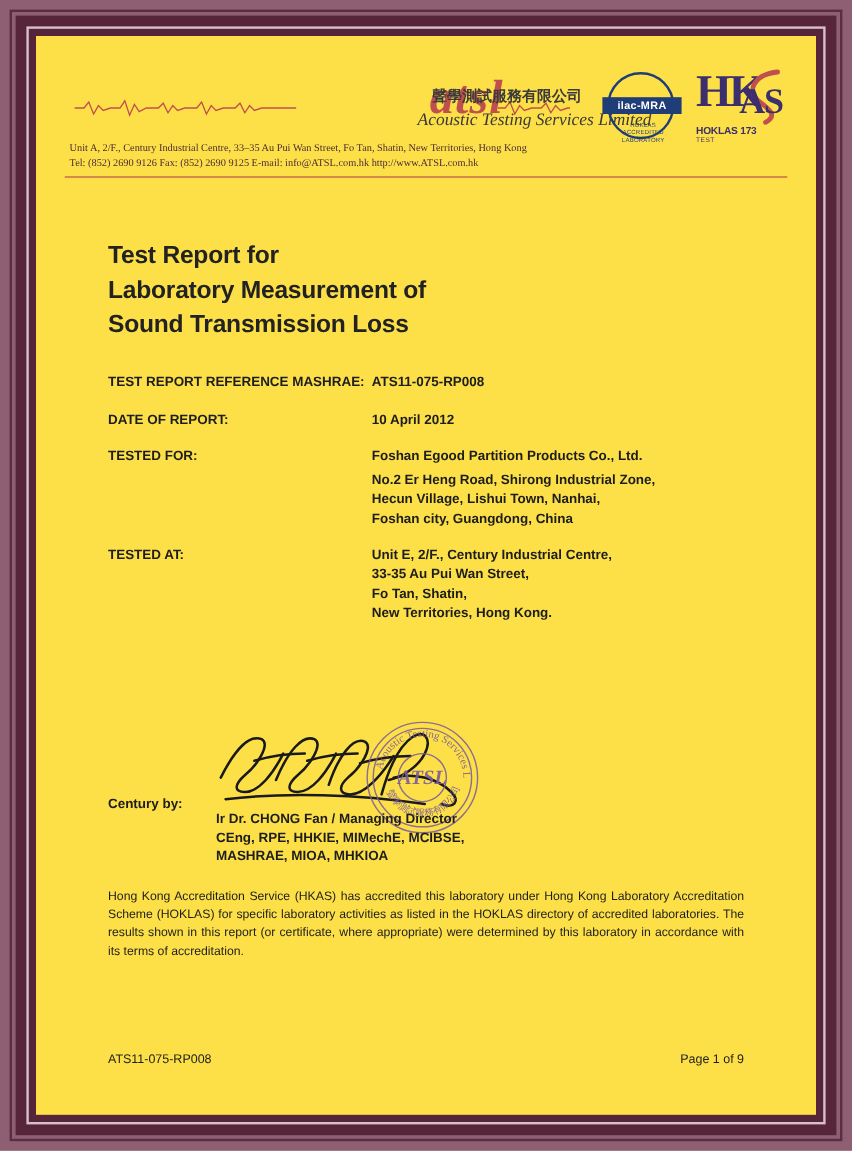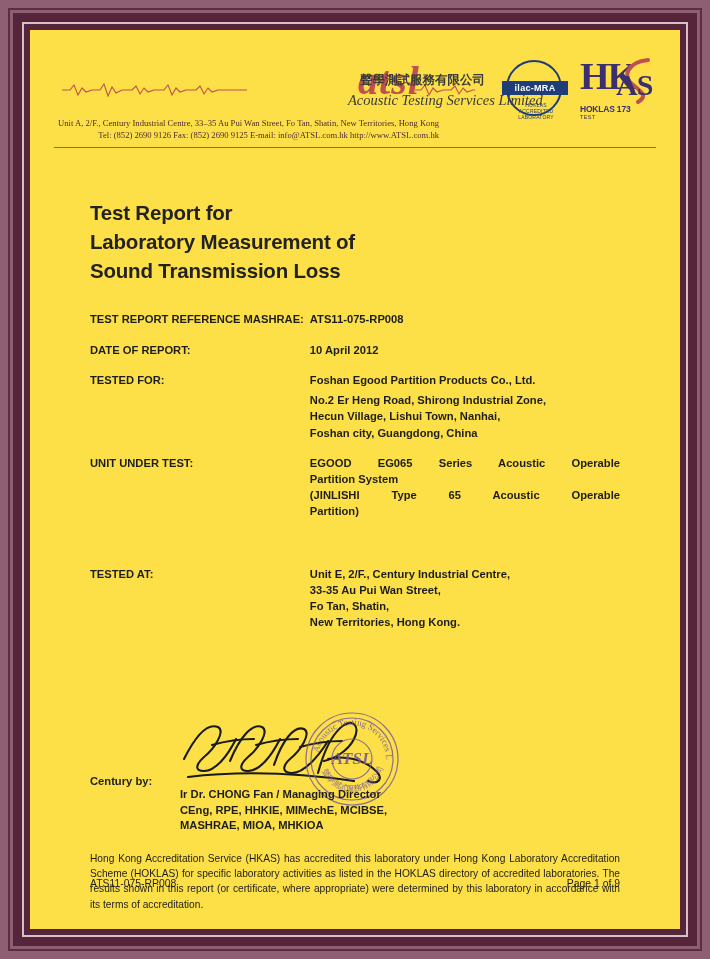--- a/index.html
+++ b/index.html
@@ -115,21 +115,20 @@
   }
   .lh-address {
     position: absolute;
     left: 28px;
     top: 87px;
     font-family: "Liberation Serif", serif;
     font-size: 8.6px;
     color: #4a2a36;
     line-height: 1.45;
     white-space: nowrap;
-    text-align: right;
   }
   .lh-rule {
     position: absolute;
     left: 24px;
     right: 24px;
     top: 117px;
     height: 1px;
     background: #c0504d;
   }
   
@@ -403,29 +402,20 @@
             </td>
           </tr>
           <tr>
             <td class="label"></td>
             <td class="value">
               <span class="val-line">No.2 Er Heng Road, Shirong Industrial Zone,</span>
               <span class="val-line">Hecun Village, Lishui Town, Nanhai,</span>
               <span class="val-line">Foshan city, Guangdong, China</span>
             </td>
           </tr>
-          <tr class="gap-xl">
-            <td class="label">UNIT UNDER TEST:</td>
-            <td class="value">
-              <span class="val-justify">EGOOD EG065 Series Acoustic Operable</span>
-              <span class="val-line">Partition System</span>
-              <span class="val-justify">(JINLISHI Type 65 Acoustic Operable</span>
-              <span class="val-line">Partition)</span>
-            </td>
-          </tr>
           <tr>
             <td class="label">TESTED AT:</td>
             <td class="value">
               <span class="val-line">Unit E, 2/F., Century Industrial Centre,</span>
               <span class="val-line">33-35 Au Pui Wan Street,</span>
               <span class="val-line">Fo Tan, Shatin,</span>
               <span class="val-line">New Territories, Hong Kong.</span>
             </td>
           </tr>
         </tbody>

